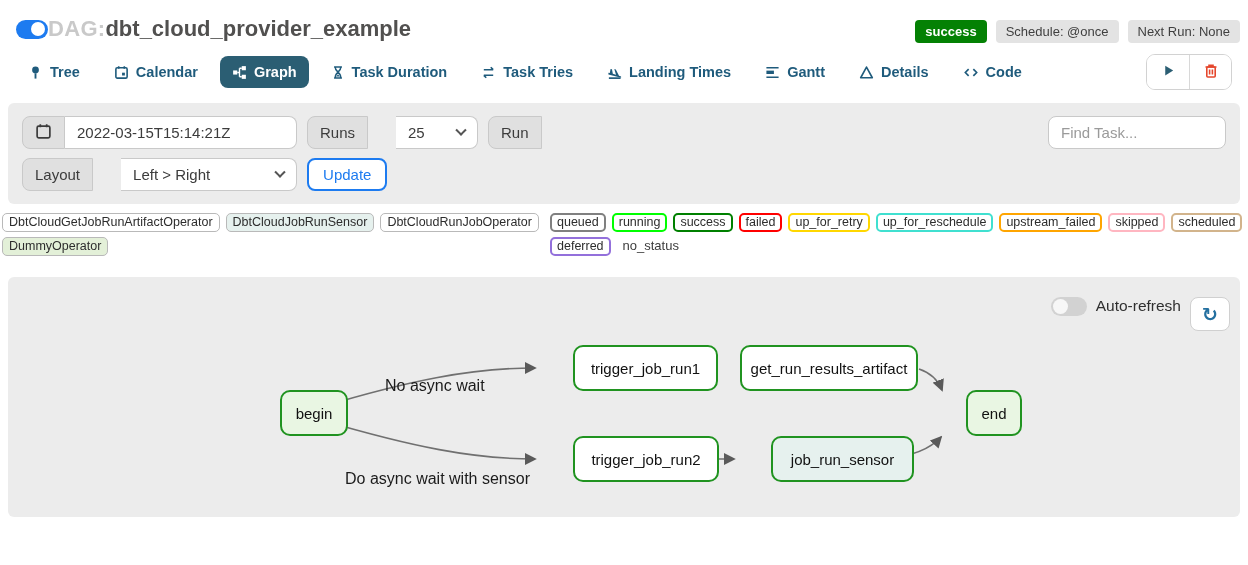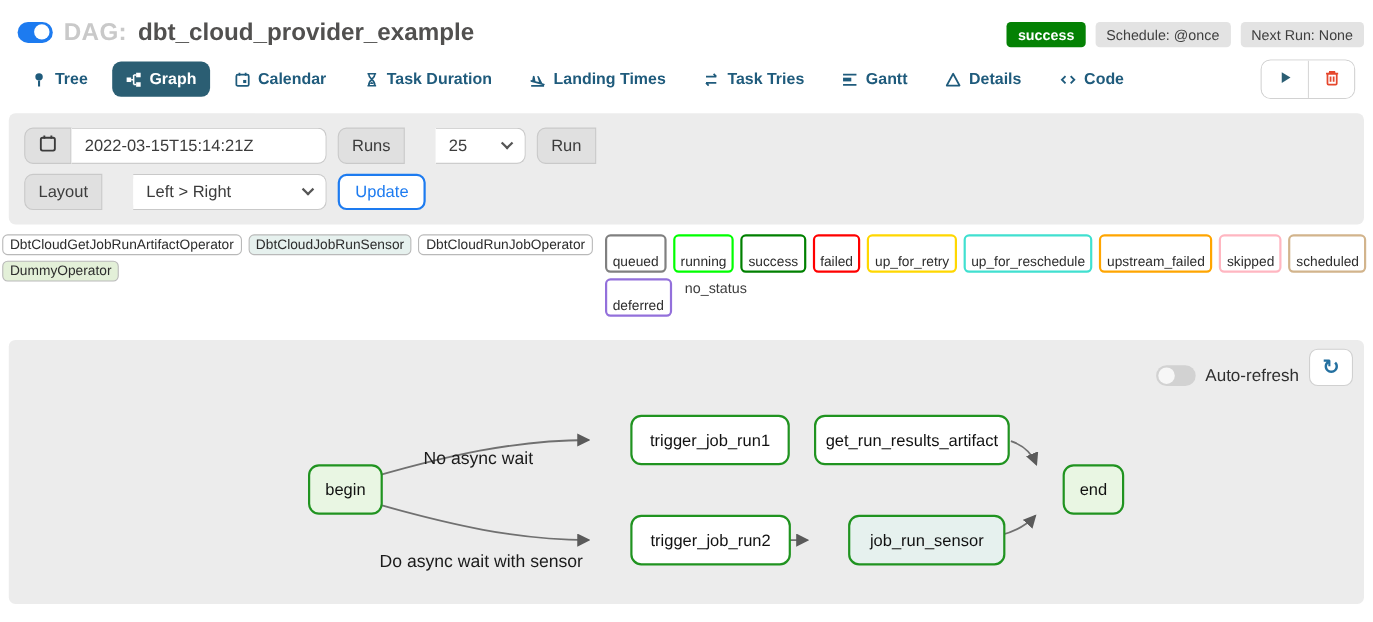--- a/index.html
+++ b/index.html
@@ -1,20 +1,20 @@
 <!DOCTYPE html>
 <html><head>
 <meta charset="utf-8">
 <style>
   * { box-sizing: border-box; margin: 0; padding: 0; }
   html,body { width:1248px; height:565px; overflow:hidden; background:#fff;
     font-family:"Liberation Sans", "DejaVu Sans", sans-serif; color:#3c3c3c; }
 
   
-  .header { position:relative; padding:16px 16px 4px 16px; display:flex; align-items:center; gap:10px; }
+  .header { position:relative; padding:16px 16px 4px 16px; display:flex; align-items:center; }
   .toggle { width:32px; height:19px; border-radius:10px; background:#1d7bf0; position:relative; cursor:pointer; flex:0 0 auto; }
   .toggle .knob { position:absolute; top:2.5px; right:3px; width:14px; height:14px; background:#fff; border-radius:50%; }
   .dag-prefix { font-size:22px; font-weight:700; color:#c9c9c9; letter-spacing:.3px; }
   .dag-title  { font-size:22px; font-weight:700; color:#51504f; }
   .header-badges { position:absolute; right:8px; top:20px; display:flex; gap:9px; }
   .pill { font-size:13px; padding:4px 10px; border-radius:4px; background:#e3e3e3; color:#3f3f3f; font-weight:500; white-space:nowrap; }
   .pill.success { background:#048104; color:#fff; font-weight:700; }
 
   
   .tabbar { display:flex; align-items:center; padding:8px 16px 6px 16px; gap:10px;text-align:center; }
@@ -47,30 +47,30 @@
 
   
   .legend { display:flex; align-items:flex-start; padding:9px 2px 6px 2px; }
   .ops { width:548px; }
   .lrow { display:flex; gap:6px; margin-bottom:5px; flex-wrap:nowrap; }
   .badge { font-size:12.5px; color:#2d2d2d; background:#fff; border:1.5px solid #b9b9b9; border-radius:5px;
            padding:1px 6px 2px 6px; white-space:nowrap; }
   .badge.op-sensor { background:#e6f1ee; }
   .badge.op-dummy  { background:#e3f0d8; }
   .state { font-size:12.5px; color:#2d2d2d; background:#fff; border:2px solid #808080; border-radius:5px;
-           padding:16px 5px 1px 5px; white-space:nowrap; }
+           padding:0 5px 1px 5px; white-space:nowrap; }
   .bc-queued{border-color:#808080} .bc-running{border-color:#00ff00} .bc-success{border-color:#008000}
   .bc-failed{border-color:#ff0000} .bc-retry{border-color:#ffd700} .bc-resched{border-color:#40e0d0}
   .bc-upfail{border-color:#ffa500} .bc-skipped{border-color:#ffb6c1} .bc-sched{border-color:#d2b48c}
   .bc-deferred{border-color:#9370db}
   .no-status { border:none; background:transparent; padding:1px 6px; font-size:13px; color:#3c3c3c; }
 
   
   .graph-panel { margin:10px 8px 0 8px; background:#ececec; border-radius:6px; height:240px; position:relative; }
-  .refresh-zone { position:absolute; top:8px; right:10px; display:flex; align-items:flex-end; gap:9px; z-index:5; }
+  .refresh-zone { position:absolute; top:20px; right:10px; display:flex; align-items:flex-start; gap:9px; z-index:5; }
   .ar-toggle { width:36px; height:19px; border-radius:10px; background:#d2d2d2; position:relative; cursor:pointer; }
   .ar-toggle .knob { position:absolute; top:2px; left:2.5px; width:15px; height:15px; background:#f7f7f7; border-radius:50%; }
   .ar-label { font-size:15.5px; color:#2f2f2f; }
   .refresh-btn { width:40px; height:34px; background:#fff; border:1px solid #d0d0d0; border-radius:8px;
                  color:#2470a0; font-size:19px; font-weight:700; cursor:pointer; display:flex; align-items:center; justify-content:center;
                  font-family:"DejaVu Sans",sans-serif; }
   .edges { position:absolute; left:0; top:0; }
   .node { position:absolute; border:2.5px solid #209320; border-radius:10px; background:#fff;
           display:flex; align-items:center; justify-content:center; font-size:15px; color:#111;
           cursor:pointer; white-space:nowrap;margin-left:28px; }
@@ -105,66 +105,66 @@
 <div class="tabbar">
   <div class="tab">
     <span>
         <svg width="15" height="15" viewBox="0 0 16 16">
           <circle cx="8" cy="5.2" r="3.6" fill="currentColor"></circle>
           <path d="M8 8.8 V14.5" stroke="currentColor" stroke-width="2"></path>
         </svg>
       </span>
     <span>Tree</span>
   </div>
+  <div class="tab">
+    <span>
+        <svg width="15" height="15" viewBox="0 0 16 16" fill="none" stroke="currentColor" stroke-width="1.7">
+          <rect x="2" y="3" width="12" height="11" rx="1.5"></rect>
+          <path d="M5 1.2 V4 M11 1.2 V4"></path>
+          <rect x="8.6" y="8.2" width="3" height="3" fill="currentColor" stroke="none"></rect>
+        </svg>
+      </span>
+    <span>Calendar</span>
+  </div>
   <div class="tab active">
     <span>
         <svg width="15" height="15" viewBox="0 0 16 16">
           <rect x="1.2" y="5.8" width="4.4" height="4.4" fill="currentColor"></rect>
           <rect x="10.4" y="1.2" width="4.4" height="4.4" fill="currentColor"></rect>
           <rect x="10.4" y="10.4" width="4.4" height="4.4" fill="currentColor"></rect>
           <path d="M5.6 8 H8 M8 3.4 V12.6 M8 3.4 H10.4 M8 12.6 H10.4" stroke="currentColor" stroke-width="1.5" fill="none"></path>
         </svg>
       </span>
     <span>Graph</span>
   </div>
   <div class="tab">
     <span>
-        <svg width="15" height="15" viewBox="0 0 16 16" fill="none" stroke="currentColor" stroke-width="1.7">
-          <rect x="2" y="3" width="12" height="11" rx="1.5"></rect>
-          <path d="M5 1.2 V4 M11 1.2 V4"></path>
-          <rect x="8.6" y="8.2" width="3" height="3" fill="currentColor" stroke="none"></rect>
-        </svg>
-      </span>
-    <span>Calendar</span>
-  </div>
-  <div class="tab">
-    <span>
         <svg width="14" height="15" viewBox="0 0 16 16" fill="none" stroke="currentColor" stroke-width="1.7">
           <path d="M3.5 1.8 H12.5 M3.5 14.2 H12.5 M4.8 2 c0 6 6.4 4.6 6.4 12 M11.2 2 c0 6 -6.4 4.6 -6.4 12"></path>
           <path d="M6 12.5 h4 l-2 -2.6 z" fill="currentColor" stroke="none"></path>
         </svg>
       </span>
     <span>Task Duration</span>
   </div>
   <div class="tab">
     <span>
+        <svg width="15" height="15" viewBox="0 0 16 16" fill="none" stroke="currentColor" stroke-width="1.7">
+          <path d="M3 5 H13 M13 5 l-2.6 -2.6 M3 11 H13 M3 11 l2.6 2.6"></path>
+        </svg>
+      </span>
+    <span>Task Tries</span>
+  </div>
+  <div class="tab">
+    <span>
         <svg width="15" height="15" viewBox="0 0 16 16">
           <path d="M1.5 8.2 l1.5 .4 .8 -4.4 1.5 .4 .9 4.8 3.4 .9 -1.8 -6 1.6 .4 3.4 6.8 1.6 .4 c.9 .3 1.3 1.6 -.4 1.4 L1.5 10 z" fill="currentColor"></path>
           <path d="M2 14 H14.5" stroke="currentColor" stroke-width="1.8"></path>
         </svg>
       </span>
     <span>Landing Times</span>
-  </div>
-  <div class="tab">
-    <span>
-        <svg width="15" height="15" viewBox="0 0 16 16" fill="none" stroke="currentColor" stroke-width="1.7">
-          <path d="M3 5 H13 M13 5 l-2.6 -2.6 M3 11 H13 M3 11 l2.6 2.6"></path>
-        </svg>
-      </span>
-    <span>Task Tries</span>
   </div>
   <div class="tab">
     <span>
         <svg width="15" height="15" viewBox="0 0 16 16">
           <path d="M1.5 3 H14.5 M1.5 13 H14.5" stroke="currentColor" stroke-width="1.7"></path>
           <rect x="1.5" y="6" width="8" height="3.6" fill="currentColor"></rect>
         </svg>
       </span>
     <span>Gantt</span>
   </div>
@@ -225,20 +225,21 @@
   <div class="trow">
     <div class="group">
       <span class="addon">Layout</span>
       <div class="ctrl select" style="width:176px">
         <span>Left &gt; Right</span>
         <span class="chev"></span>
       </div>
     </div>
     <button class="update-btn">Update</button>
   </div>
+  <input class="find-task" placeholder="Find Task..." style="">
 </div>
 
 <div class="legend">
   <div class="ops">
     <div class="lrow">
       <span class="badge">DbtCloudGetJobRunArtifactOperator</span>
       <span class="badge op-sensor">DbtCloudJobRunSensor</span>
       <span class="badge">DbtCloudRunJobOperator</span>
     </div>
     <div class="lrow">

